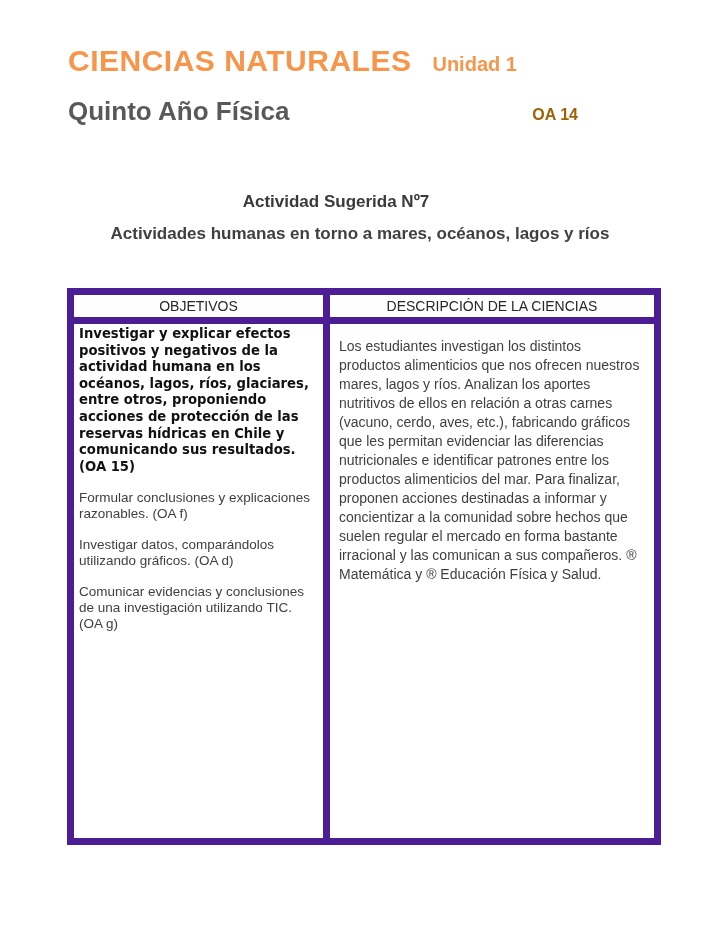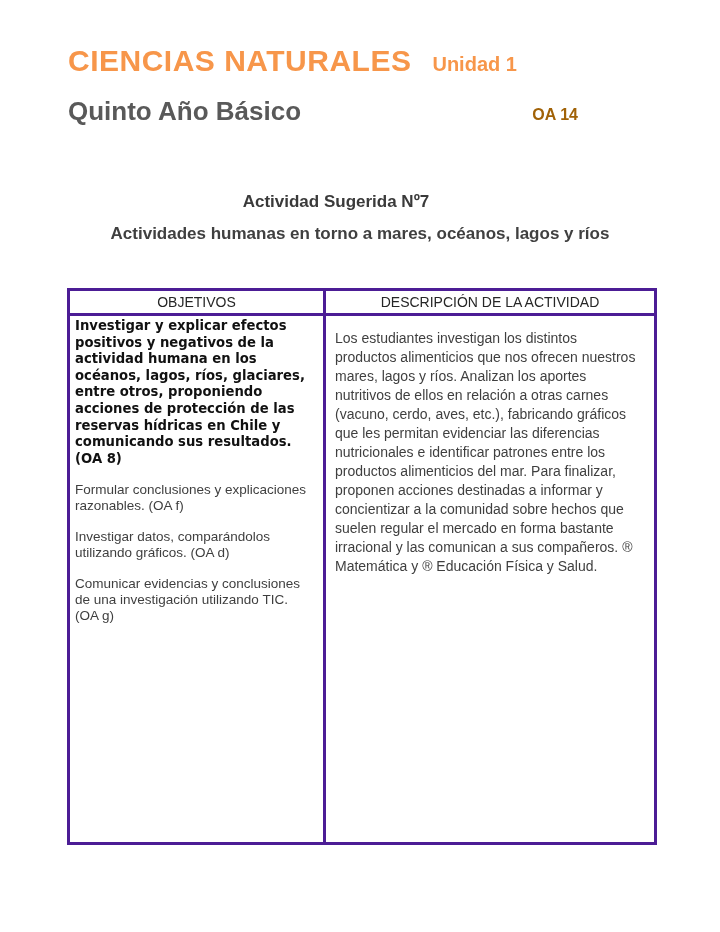--- a/index.html
+++ b/index.html
@@ -48,21 +48,21 @@
   }
 
   
   table.activity-table{
     position:absolute;left:67px;top:288px;
     width:587px;height:557px;
     border-collapse:collapse;table-layout:fixed;
   }
   table.activity-table th,
   table.activity-table td{
-    border:3px solid #4c1d95;
+    border:7px solid #4c1d95;
     vertical-align:top;
   }
   table.activity-table th{
     height:20px;
     font-size:14px;font-weight:normal;color:#262626;
     text-align:center;vertical-align:middle;
     padding:1px 2px;
   }
   col.col-obj{width:256px;}
   col.col-desc{width:331px;}
@@ -95,42 +95,42 @@
 <body>
 
 <div class="page">
 
   <div class="header-row1">
     <span class="course-title">CIENCIAS NATURALES</span>
     <span class="unit-label">Unidad 1</span>
   </div>
 
   <div class="header-row2">
-    <span class="grade-title">Quinto Año Básico</span>
+    <span class="grade-title">Quinto Año Física</span>
     <span class="oa-badge">OA 14</span>
   </div>
 
   <div class="activity-title">Actividad Sugerida Nº7</div>
   <div class="activity-subtitle">Actividades humanas en torno a mares, océanos, lagos y ríos</div>
 
   <table class="activity-table">
     <colgroup>
       <col class="col-obj">
       <col class="col-desc">
     </colgroup>
     <thead>
       <tr>
         <th>OBJETIVOS</th>
-        <th>DESCRIPCIÓN DE LA ACTIVIDAD</th>
+        <th>DESCRIPCIÓN DE LA CIENCIAS</th>
       </tr>
     </thead>
     <tbody>
       <tr>
         <td class="objectives-cell">
-          <p class="obj-main">Investigar y explicar efectos positivos y negativos de la actividad humana en los océanos, lagos, ríos, glaciares, entre otros, proponiendo acciones de protección de las reservas hídricas en Chile y comunicando sus resultados. (OA 8)</p>
+          <p class="obj-main">Investigar y explicar efectos positivos y negativos de la actividad humana en los océanos, lagos, ríos, glaciares, entre otros, proponiendo acciones de protección de las reservas hídricas en Chile y comunicando sus resultados. (OA 15)</p>
           <p class="obj-sec">Formular conclusiones y explicaciones razonables. (OA f)</p>
           <p class="obj-sec">Investigar datos, comparándolos utilizando gráficos. (OA d)</p>
           <p class="obj-sec pre-line">Comunicar evidencias y conclusiones de una investigación utilizando TIC.
 (OA g)</p>
         </td>
         <td class="description-cell">
           <p class="description-text">Los estudiantes investigan los distintos productos alimenticios que nos ofrecen nuestros mares, lagos y ríos. Analizan los aportes nutritivos de ellos en relación a otras carnes (vacuno, cerdo, aves, etc.), fabricando gráficos que les permitan evidenciar las diferencias nutricionales e identificar patrones entre los productos alimenticios del mar. Para finalizar, proponen acciones destinadas a informar y concientizar a la comunidad sobre hechos que suelen regular el mercado en forma bastante irracional y las comunican a sus compañeros. ® Matemática y ® Educación Física y Salud.</p>
         </td>
       </tr>
     </tbody>

